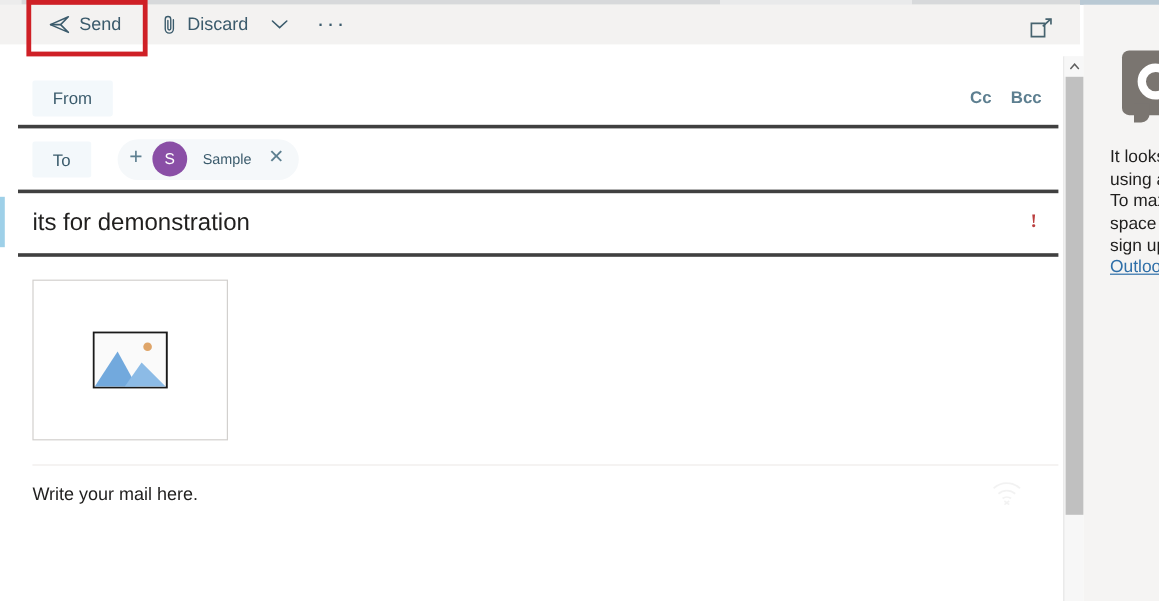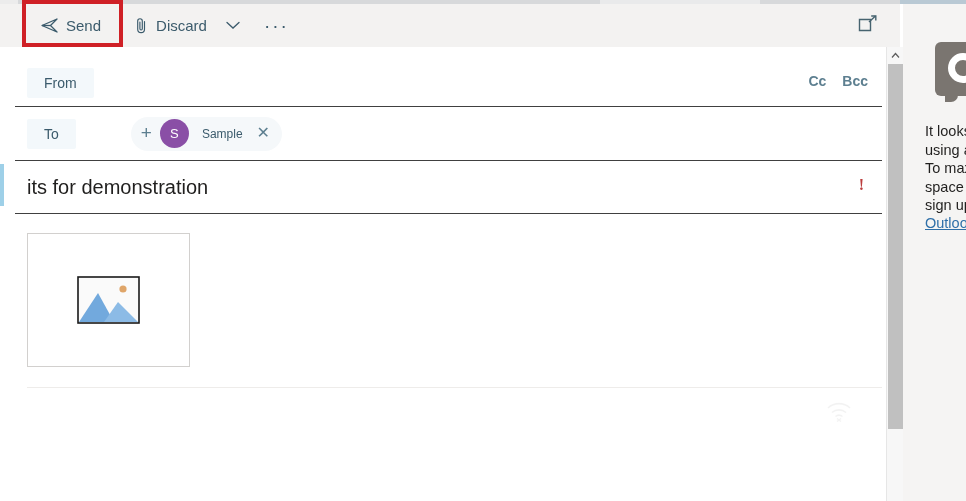--- a/index.html
+++ b/index.html
@@ -30,21 +30,21 @@
   
   .compose {
     position: absolute; left: 0; top: 4px;
     width: 900px; height: 497px;
     background: #ffffff;
   }
 
   
   .toolbar {
     position: absolute; left: 0; top: 0;
-    width: 900px; height: 43px;
+    width: 900px; height: 33px;
     background: #f3f2f1;
     display: flex; align-items: center;
   }
   .tb-btn {
     display: flex; align-items: center;
     height: 32px; padding: 0 10px;
     color: #3a5a6b; font-size: 15px;
     cursor: pointer; user-select: none;
     white-space: nowrap;
   }
@@ -73,22 +73,22 @@
     position: absolute; right: 18px; top: 9px;
     width: 28px; height: 26px;
     display: flex; align-items: center; justify-content: center;
     cursor: pointer;
   }
 
   
   .field-row {
     position: absolute; left: 15px;
     width: 867px;
-    border-bottom: 1px solid #404040;
-    display: flex; align-items: center; gap: 33px;
+    border-bottom: 3px solid #404040;
+    display: flex; align-items: center;
   }
   #from-row { top: 55px; height: 48px; }
   #to-row   { top: 103px; height: 54px; }
   #subj-row { top: 157px; height: 53px; }
 
   .pill-label {
     background: #f3f8fb;
     color: #3b5b6c;
     font-size: 14px;
     padding: 7px 17px;
@@ -354,20 +354,21 @@
     <div class="body-area">
       <div class="img-placeholder">
         <svg width="63" height="48" viewBox="0 0 63 48">
           <rect x="1" y="1" width="61" height="46" fill="#fafafa" stroke="#1a1a1a" stroke-width="1.6"></rect>
           <circle cx="46" cy="13" r="3.6" fill="#dfa569"></circle>
           <path d="M2 46 L21 17 L37 46 Z" fill="#72a9dd"></path>
           <path d="M27 46 L41 26 L61 46 Z" fill="#8cbbe6"></path>
         </svg>
       </div>
       <div class="body-divider"></div>
+      <div class="body-text">Write your mail here.</div>
       <div class="wifi-watermark">
         <svg width="26" height="20" viewBox="0 0 26 20">
           <path d="M2 6 a16 16 0 0 1 22 0" fill="none" stroke="#8a8a8a" stroke-width="1.6"></path>
           <path d="M6 10.5 a10.5 10.5 0 0 1 14 0" fill="none" stroke="#8a8a8a" stroke-width="1.6"></path>
           <path d="M9.5 14.5 a5.5 5.5 0 0 1 7 0" fill="none" stroke="#8a8a8a" stroke-width="1.6"></path>
           <path d="M11 16.5 L15 19.5 M15 16.5 L11 19.5" stroke="#8a8a8a" stroke-width="1.4"></path>
         </svg>
       </div>
     </div>
 

